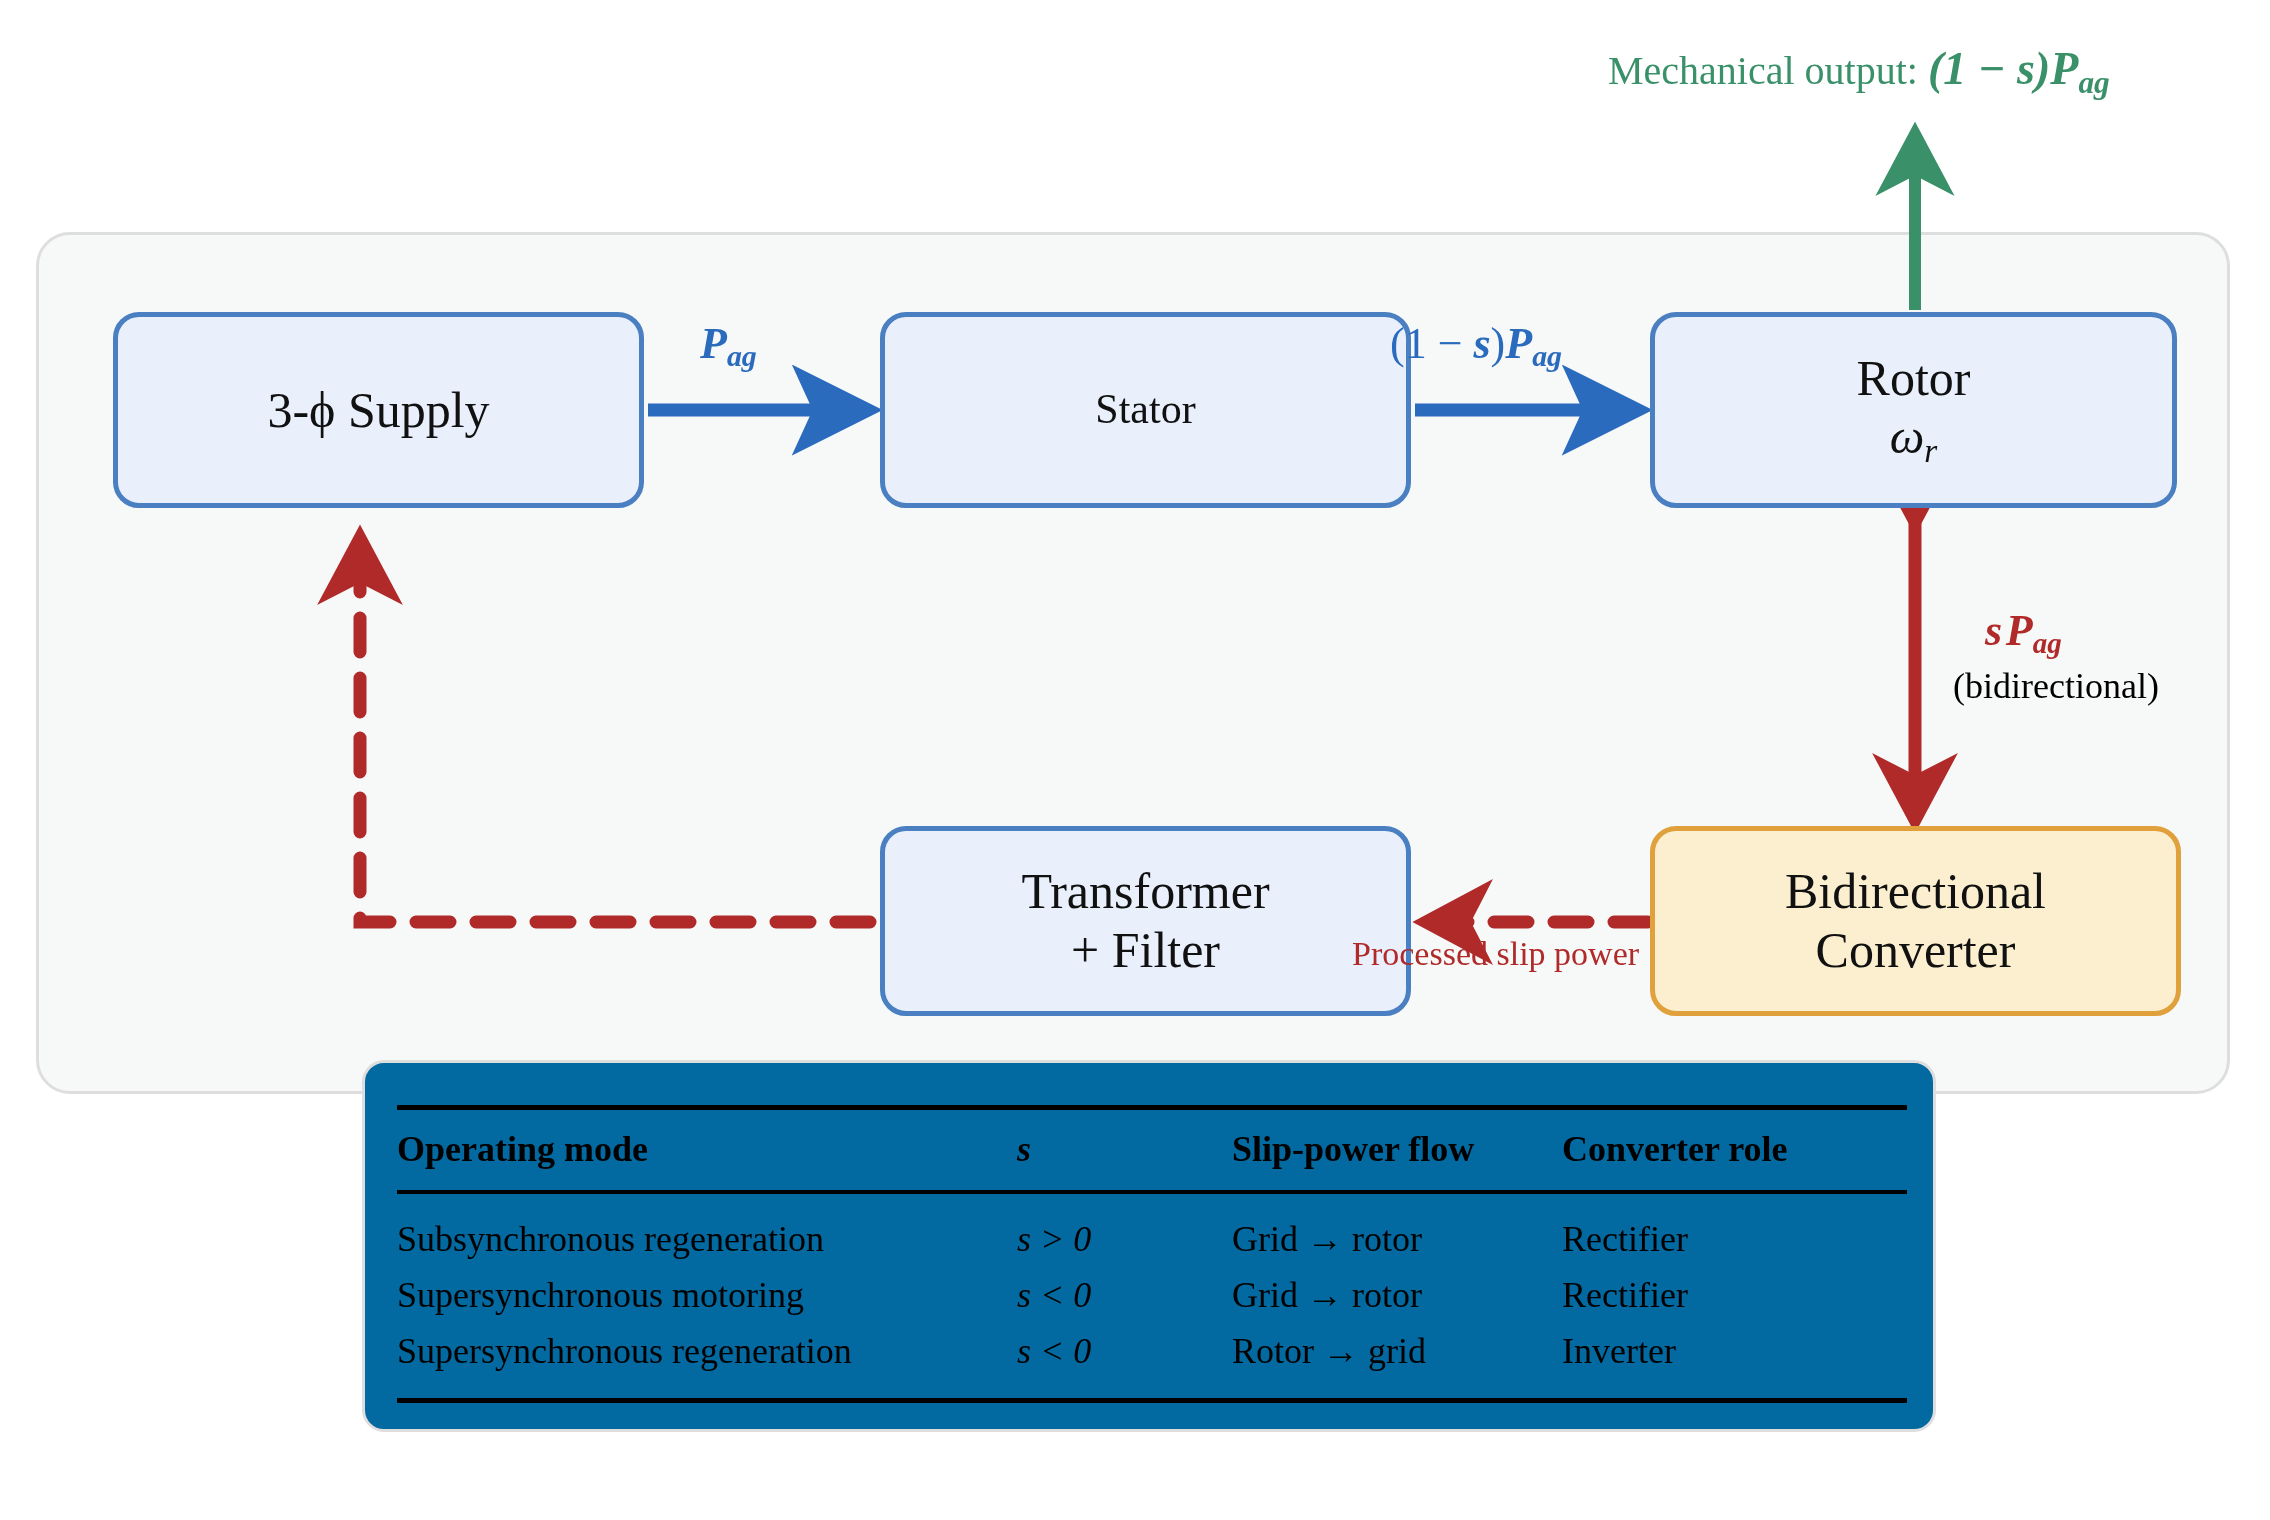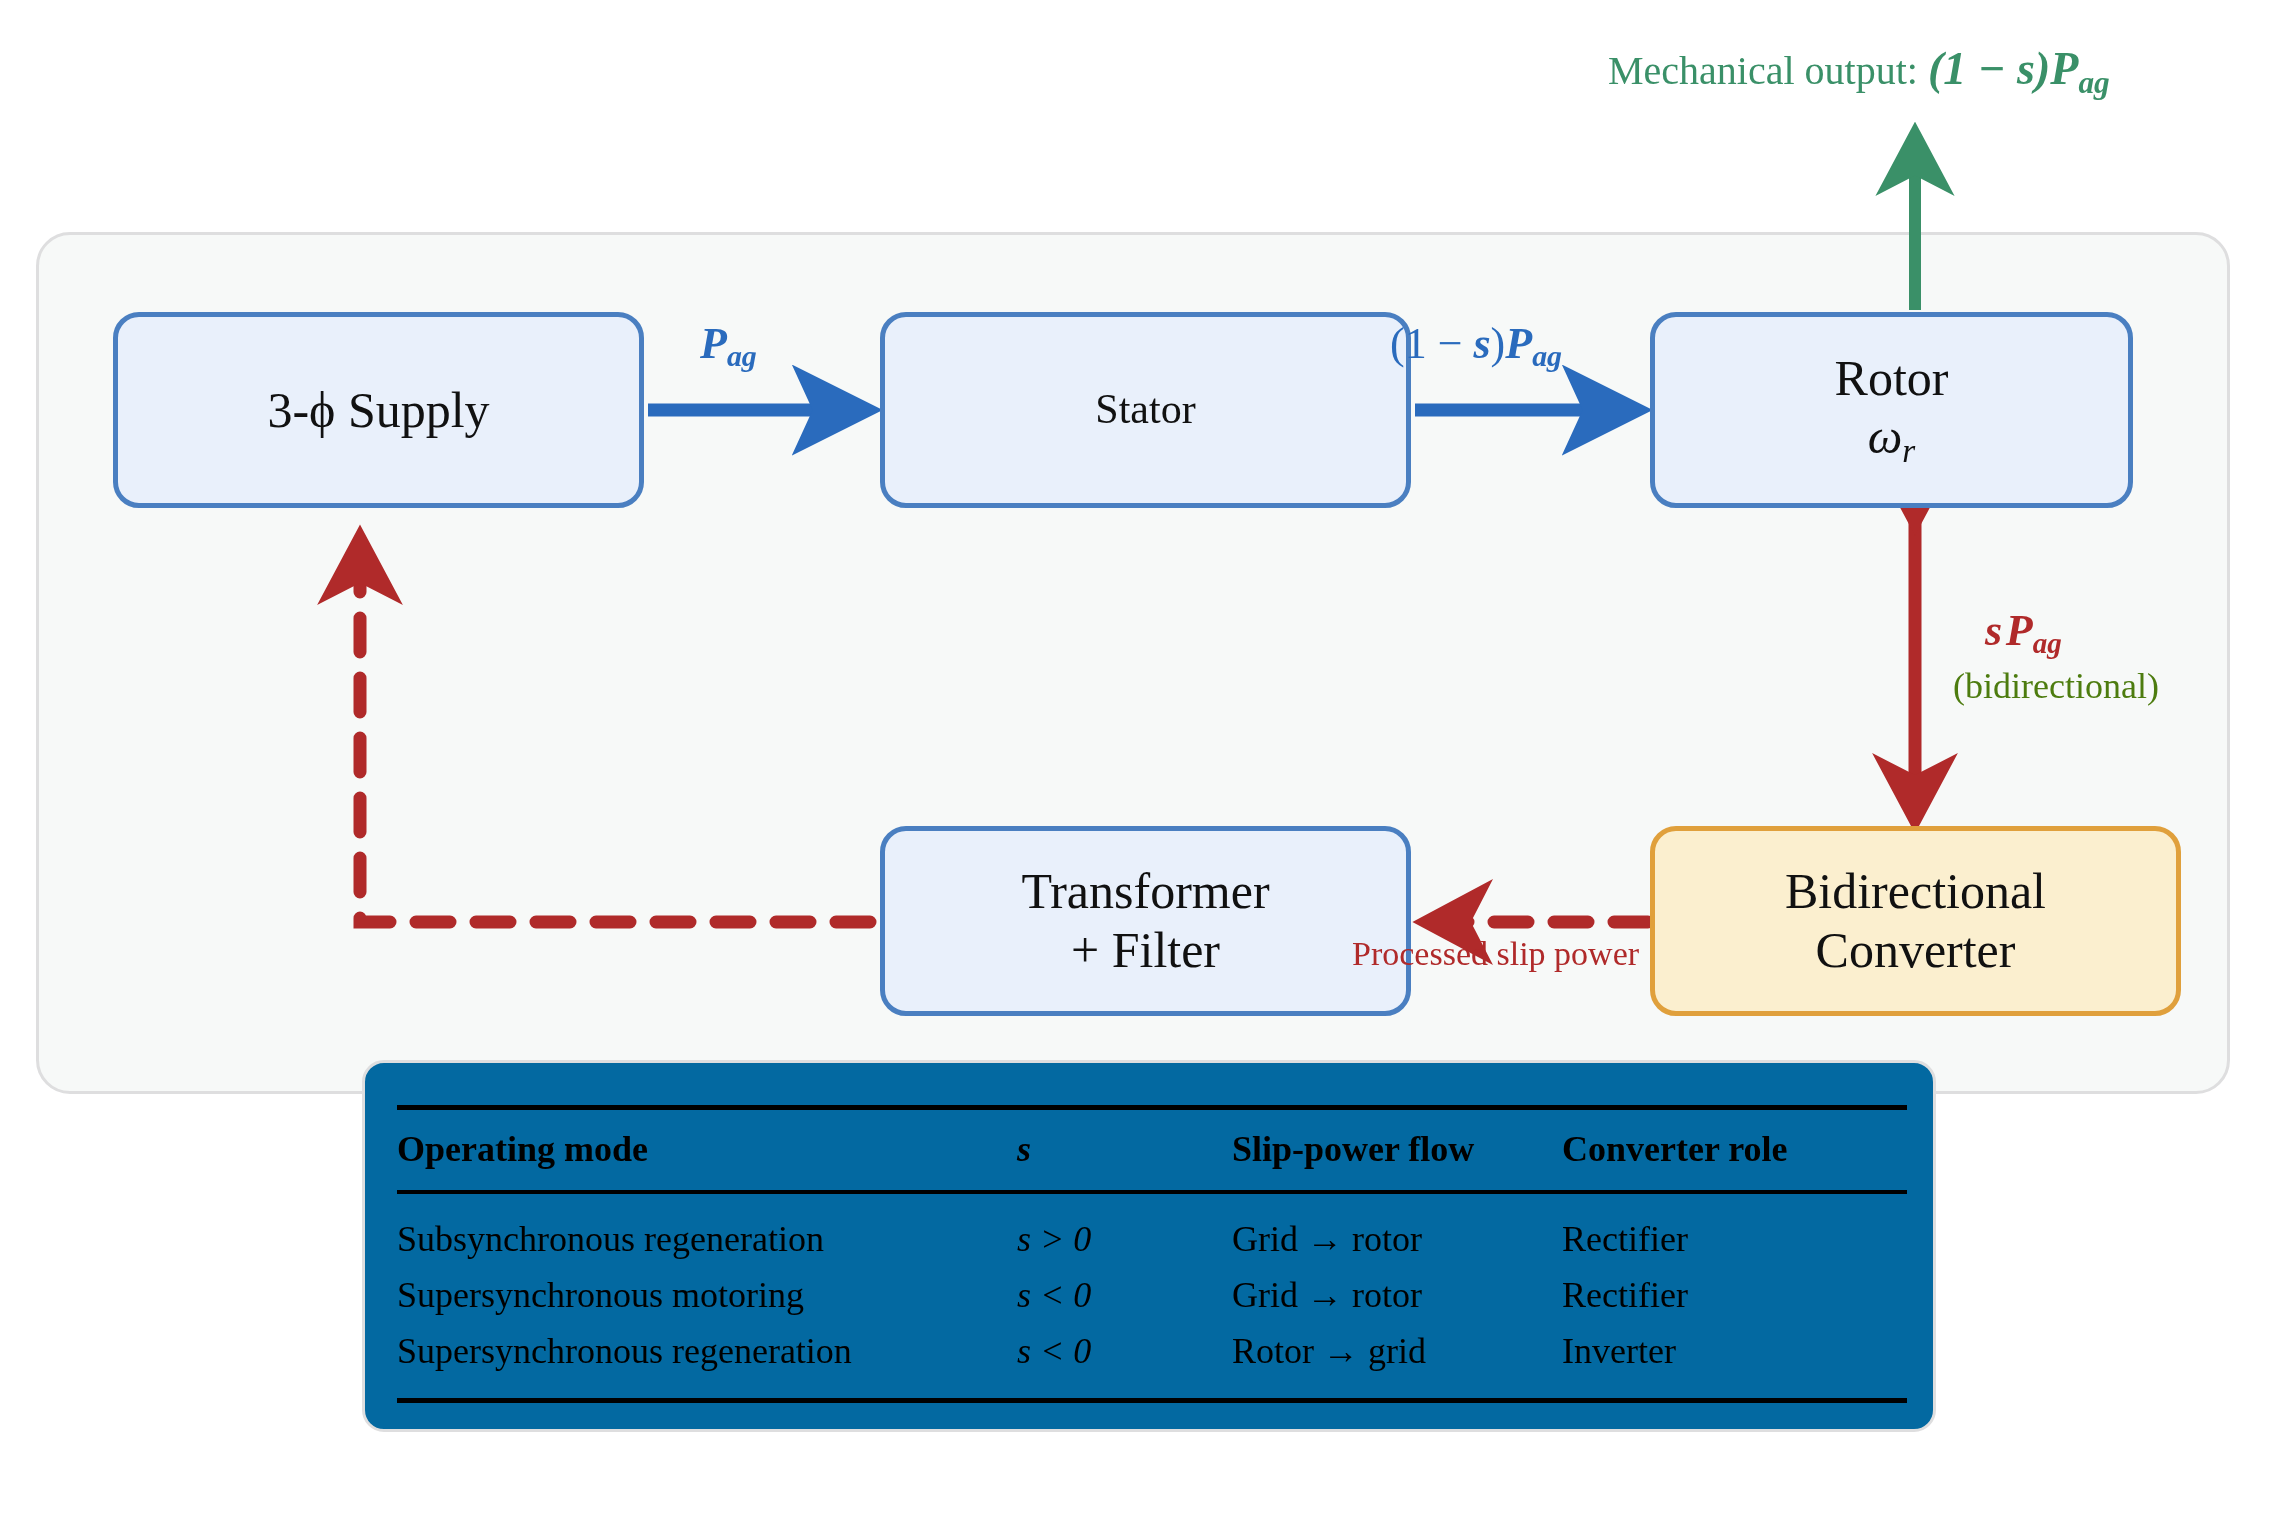--- a/index.html
+++ b/index.html
@@ -49,21 +49,21 @@
   .block.amber {
     background: #fbefcf;
     border: 5px solid #e0a03c;
   }
   .block .line {
     display: block;
   }
 
   .b-supply      { left: 113px;  top: 312px;  width: 531px;  height: 196px; font-size: 50px; font-family: Liberation Serif, serif; }
   .b-stator      { left: 880px;  top: 312px;  width: 531px;  height: 196px; font-size: 42px; }
-  .b-rotor       { left: 1650px; top: 312px;  width: 483px;  height: 196px; font-size: 50px; }
+  .b-rotor       { left: 1650px; top: 312px;  width: 527px;  height: 196px; font-size: 50px; }
   .b-transformer { left: 880px;  top: 826px;  width: 531px;  height: 190px; font-size: 50px; }
   .b-converter   { left: 1650px; top: 826px;  width: 531px;  height: 190px; font-size: 50px; }
 
   .greek  { font-style: italic; }
   .sub    { font-size: 0.68em; vertical-align: -0.28em; font-style: italic; }
 
   
   #arrows {
     position: absolute;
     left: 0;
@@ -111,21 +111,21 @@
     color: #b02a2a;
     text-align: center;
     font-style: italic;
     font-weight: bold;
   }
   .lbl-spag .sub2 { font-size: 0.66em; vertical-align: -0.26em; }
   .lbl-bidir {
     left: 1953px;
     top: 665px;
     font-size: 36px;
-    color: #4d7c0f;
+    color: #000000;
   }
   .lbl-proc {
     left: 1352px;
     top: 935px;
     font-size: 34px;
     color: #b02a2a;
   }
 
   
   .table-panel {

